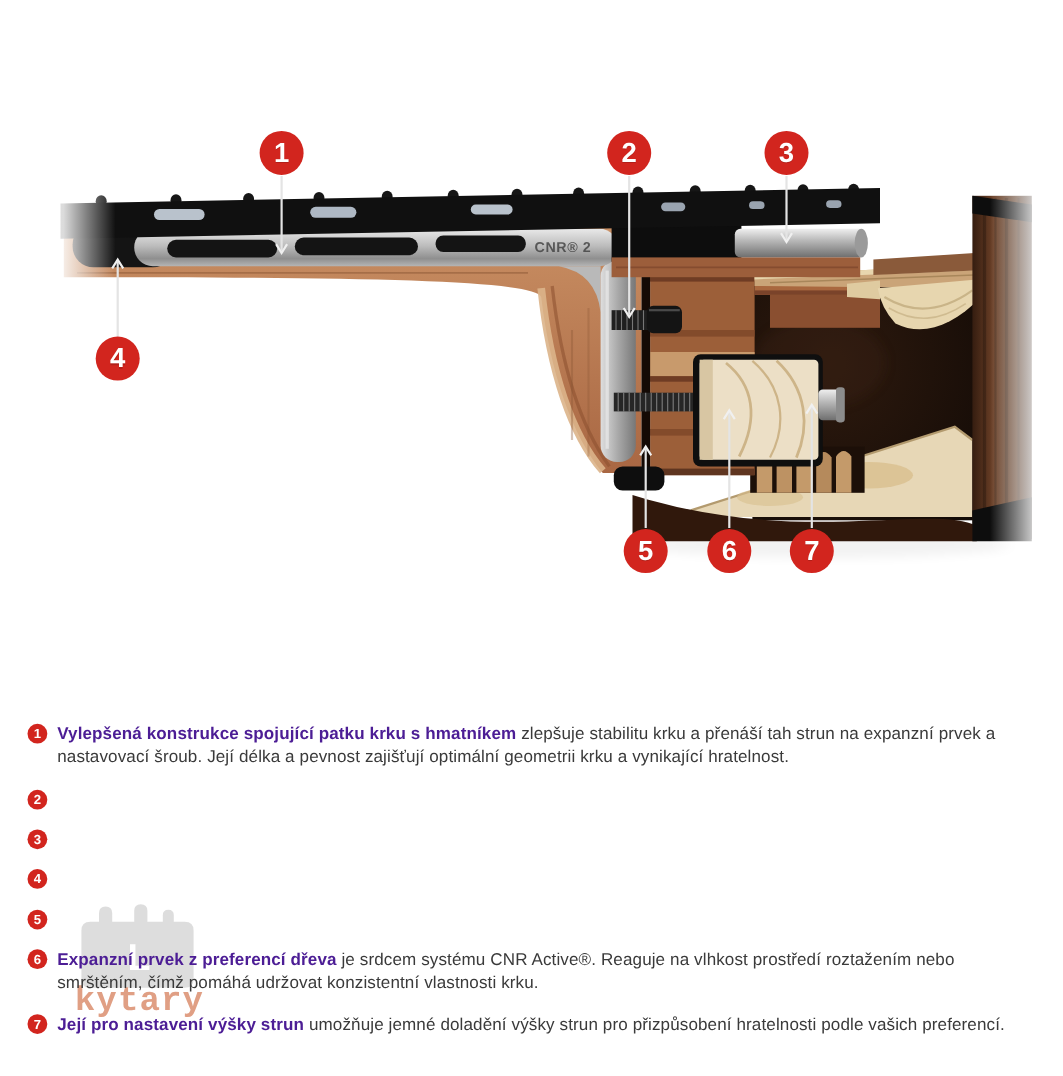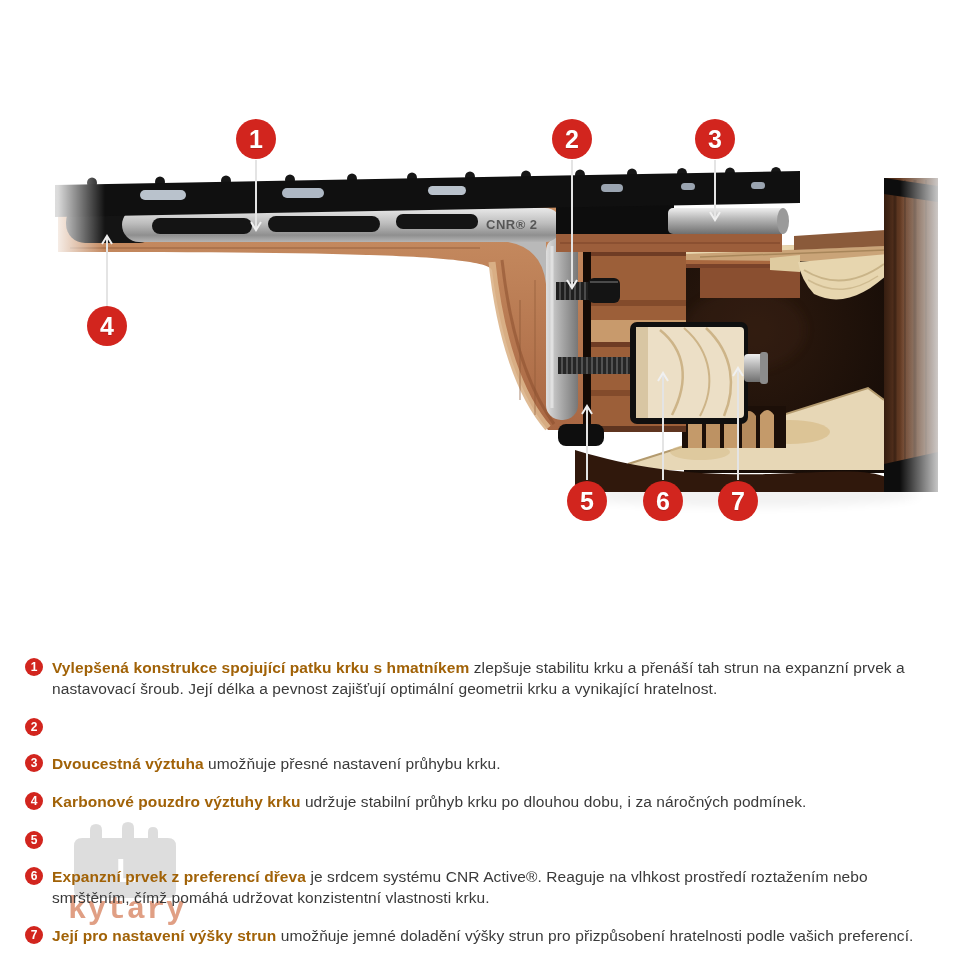--- a/index.html
+++ b/index.html
@@ -23,21 +23,21 @@
   
   .legend{position:absolute;left:25px;top:657px;width:920px;z-index:2;}
   .row{display:flex;align-items:flex-start;margin-bottom:17px;}
   .row.mb18{margin-bottom:18px;}
   .nbadge{
     flex:0 0 auto;width:18px;height:18px;border-radius:50%;background:var(--red);
     color:#fff;font-size:12px;font-weight:bold;display:flex;align-items:center;
     justify-content:center;margin-right:9px;margin-top:1px;
   }
   .lt{font-size:15.5px;line-height:21px;color:#3a3a3a;max-width:862px;letter-spacing:.1px;}
-  .lt b{color:#a16207;}
+  .lt b{color:#4c1d95;}
   
   .wm{position:absolute;left:64px;top:820px;z-index:1;opacity:.5;pointer-events:none;}
   .wm-text{font-size:31px;font-weight:bold;color:#c2410c;letter-spacing:1px;margin:-16px 0 0 4px;font-family:Liberation Mono, monospace;}
 </style>
 </head>
 <body>
 
 <div class="canvas" style="--red: #d2251e;">
 
   <div class="figure">
@@ -294,25 +294,23 @@
   <div class="legend">
     <div class="row mb18">
       <span class="nbadge">1</span>
       <div class="lt"><b>Vylepšená konstrukce spojující patku krku s hmatníkem</b> <span>zlepšuje stabilitu krku a přenáší tah strun na expanzní prvek a nastavovací šroub. Její délka a pevnost zajišťují optimální geometrii krku a vynikající hratelnost.</span></div>
     </div>
     <div class="row">
       <span class="nbadge">2</span>
     </div>
     <div class="row">
       <span class="nbadge">3</span>
-      <div class="lt"><b>Dvoucestná výztuha</b> <span>umožňuje přesné nastavení průhybu krku.</span></div>
     </div>
     <div class="row mb18">
       <span class="nbadge">4</span>
-      <div class="lt"><b>Karbonové pouzdro výztuhy krku</b> <span>udržuje stabilní průhyb krku po dlouhou dobu, i za náročných podmínek.</span></div>
     </div>
     <div class="row">
       <span class="nbadge">5</span>
     </div>
     <div class="row">
       <span class="nbadge">6</span>
       <div class="lt"><b>Expanzní prvek z preferencí dřeva</b> <span>je srdcem systému CNR Active®. Reaguje na vlhkost prostředí roztažením nebo smrštěním, čímž pomáhá udržovat konzistentní vlastnosti krku.</span></div>
     </div>
     <div class="row">
       <span class="nbadge">7</span>

